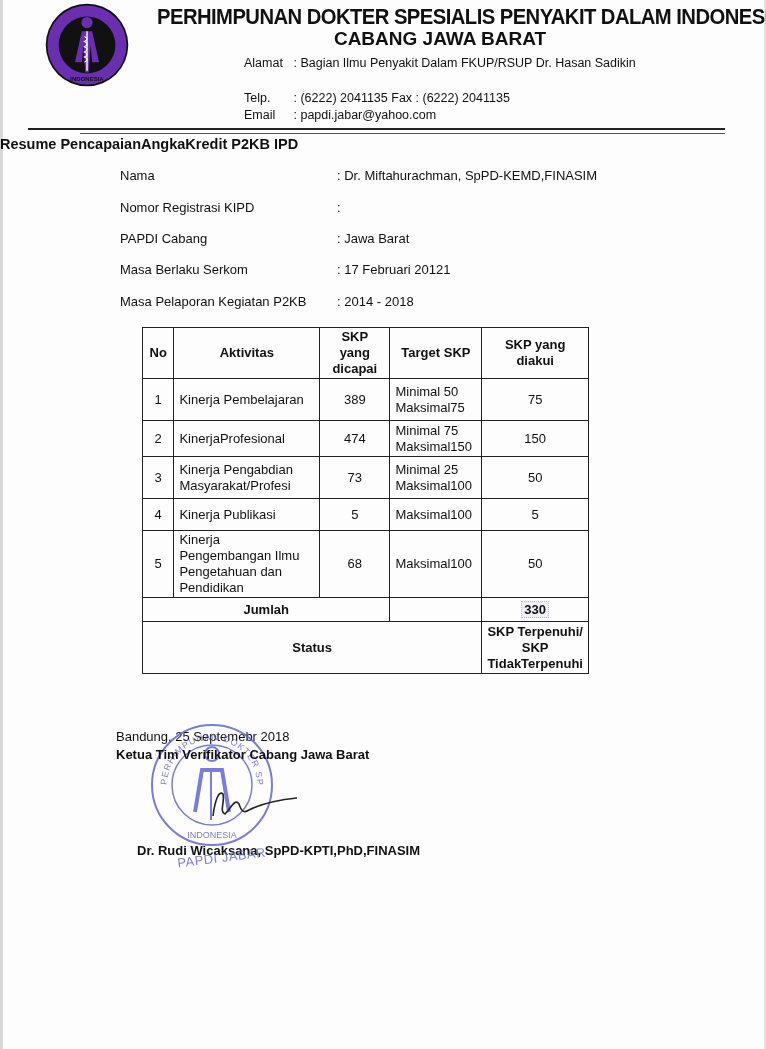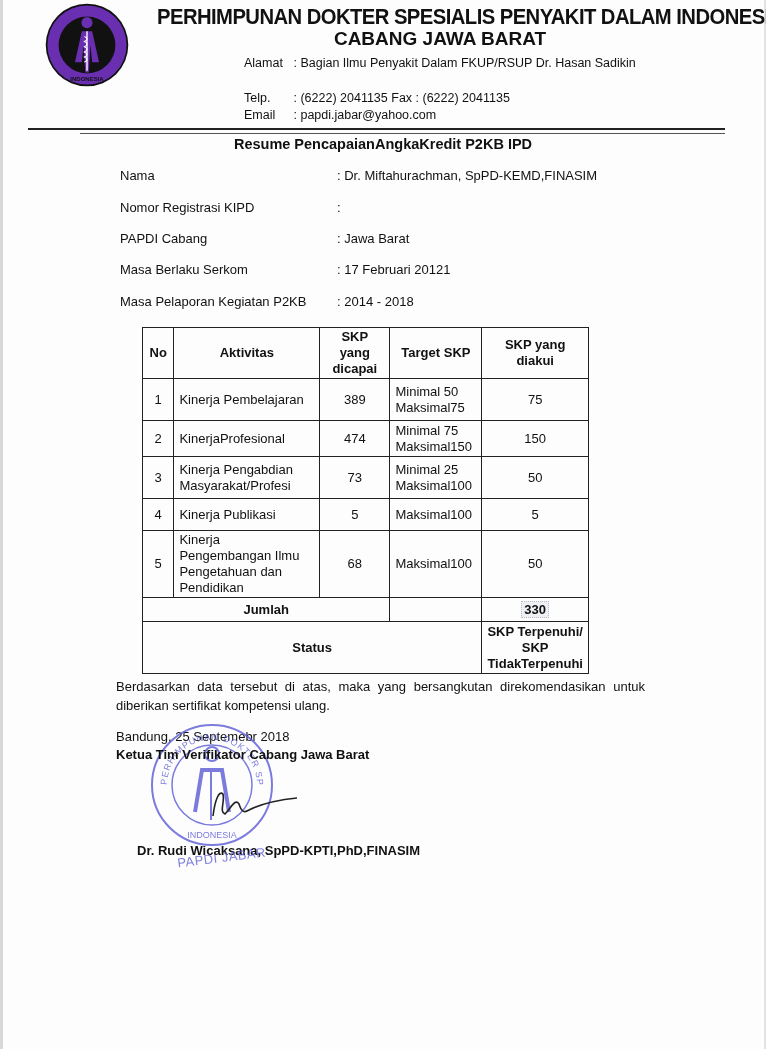--- a/index.html
+++ b/index.html
@@ -22,21 +22,21 @@
       position: absolute; left: 320px; top: 28px; width: 240px; text-align: center;
       font-weight: bold; font-size: 19px; white-space: nowrap;
     }
     .info { position: absolute; font-size: 12.5px; white-space: nowrap; }
     .info .lbl { display: inline-block; width: 46px; }
     .hr-thick { position: absolute; left: 28px; top: 128px; width: 697px; height: 2px; background: #222; }
     .hr-thin { position: absolute; left: 80px; top: 133px; width: 645px; height: 1px; background: #555; }
 
     
     .doc-title {
-      position: absolute; left: 0; top: 136px; width: 766px; text-align: center;
+      position: absolute; left: 0; top: 136px; width: 766px; text-align: left;
       font-weight: bold; font-size: 14.5px;
     }
 
     
     .field { position: absolute; left: 120px; font-size: 13px; white-space: nowrap; }
     .field .val { position: absolute; left: 217px; top: 0; white-space: nowrap; }
 
     
     table.skp {
       position: absolute; left: 142px; top: 327px; width: 447px;
@@ -203,21 +203,20 @@
       <td colspan="4" class="c bold">Status</td>
       <td class="c bold">
         <div>SKP Terpenuhi/</div>
         <div>SKP</div>
         <div>TidakTerpenuhi</div>
       </td>
     </tr>
   </tbody>
     </table>
 
-  <div class="para">Berdasarkan data tersebut di atas, maka yang bersangkutan direkomendasikan untuk diberikan sertifikat kompetensi ulang.</div>
   <div class="place-date">Bandung, 25 Septemebr 2018</div>
 
   <svg class="stamp" viewBox="0 0 130 130">
     <defs>
       <path id="ringpath" d="M 20 65 A 45 45 0 1 1 110 65"></path>
     </defs>
     <circle cx="65" cy="65" r="60" fill="none" stroke="#5b5bd6" stroke-width="2"></circle>
     <circle cx="65" cy="65" r="40" fill="none" stroke="#5b5bd6" stroke-width="1.5"></circle>
     <text font-size="9" fill="#5b5bd6" font-family="Liberation Sans, sans-serif" letter-spacing="1">
       <textPath href="#ringpath">PERHIMPUNAN DOKTER SPESIALIS PENYAKIT DALAM</textPath>

